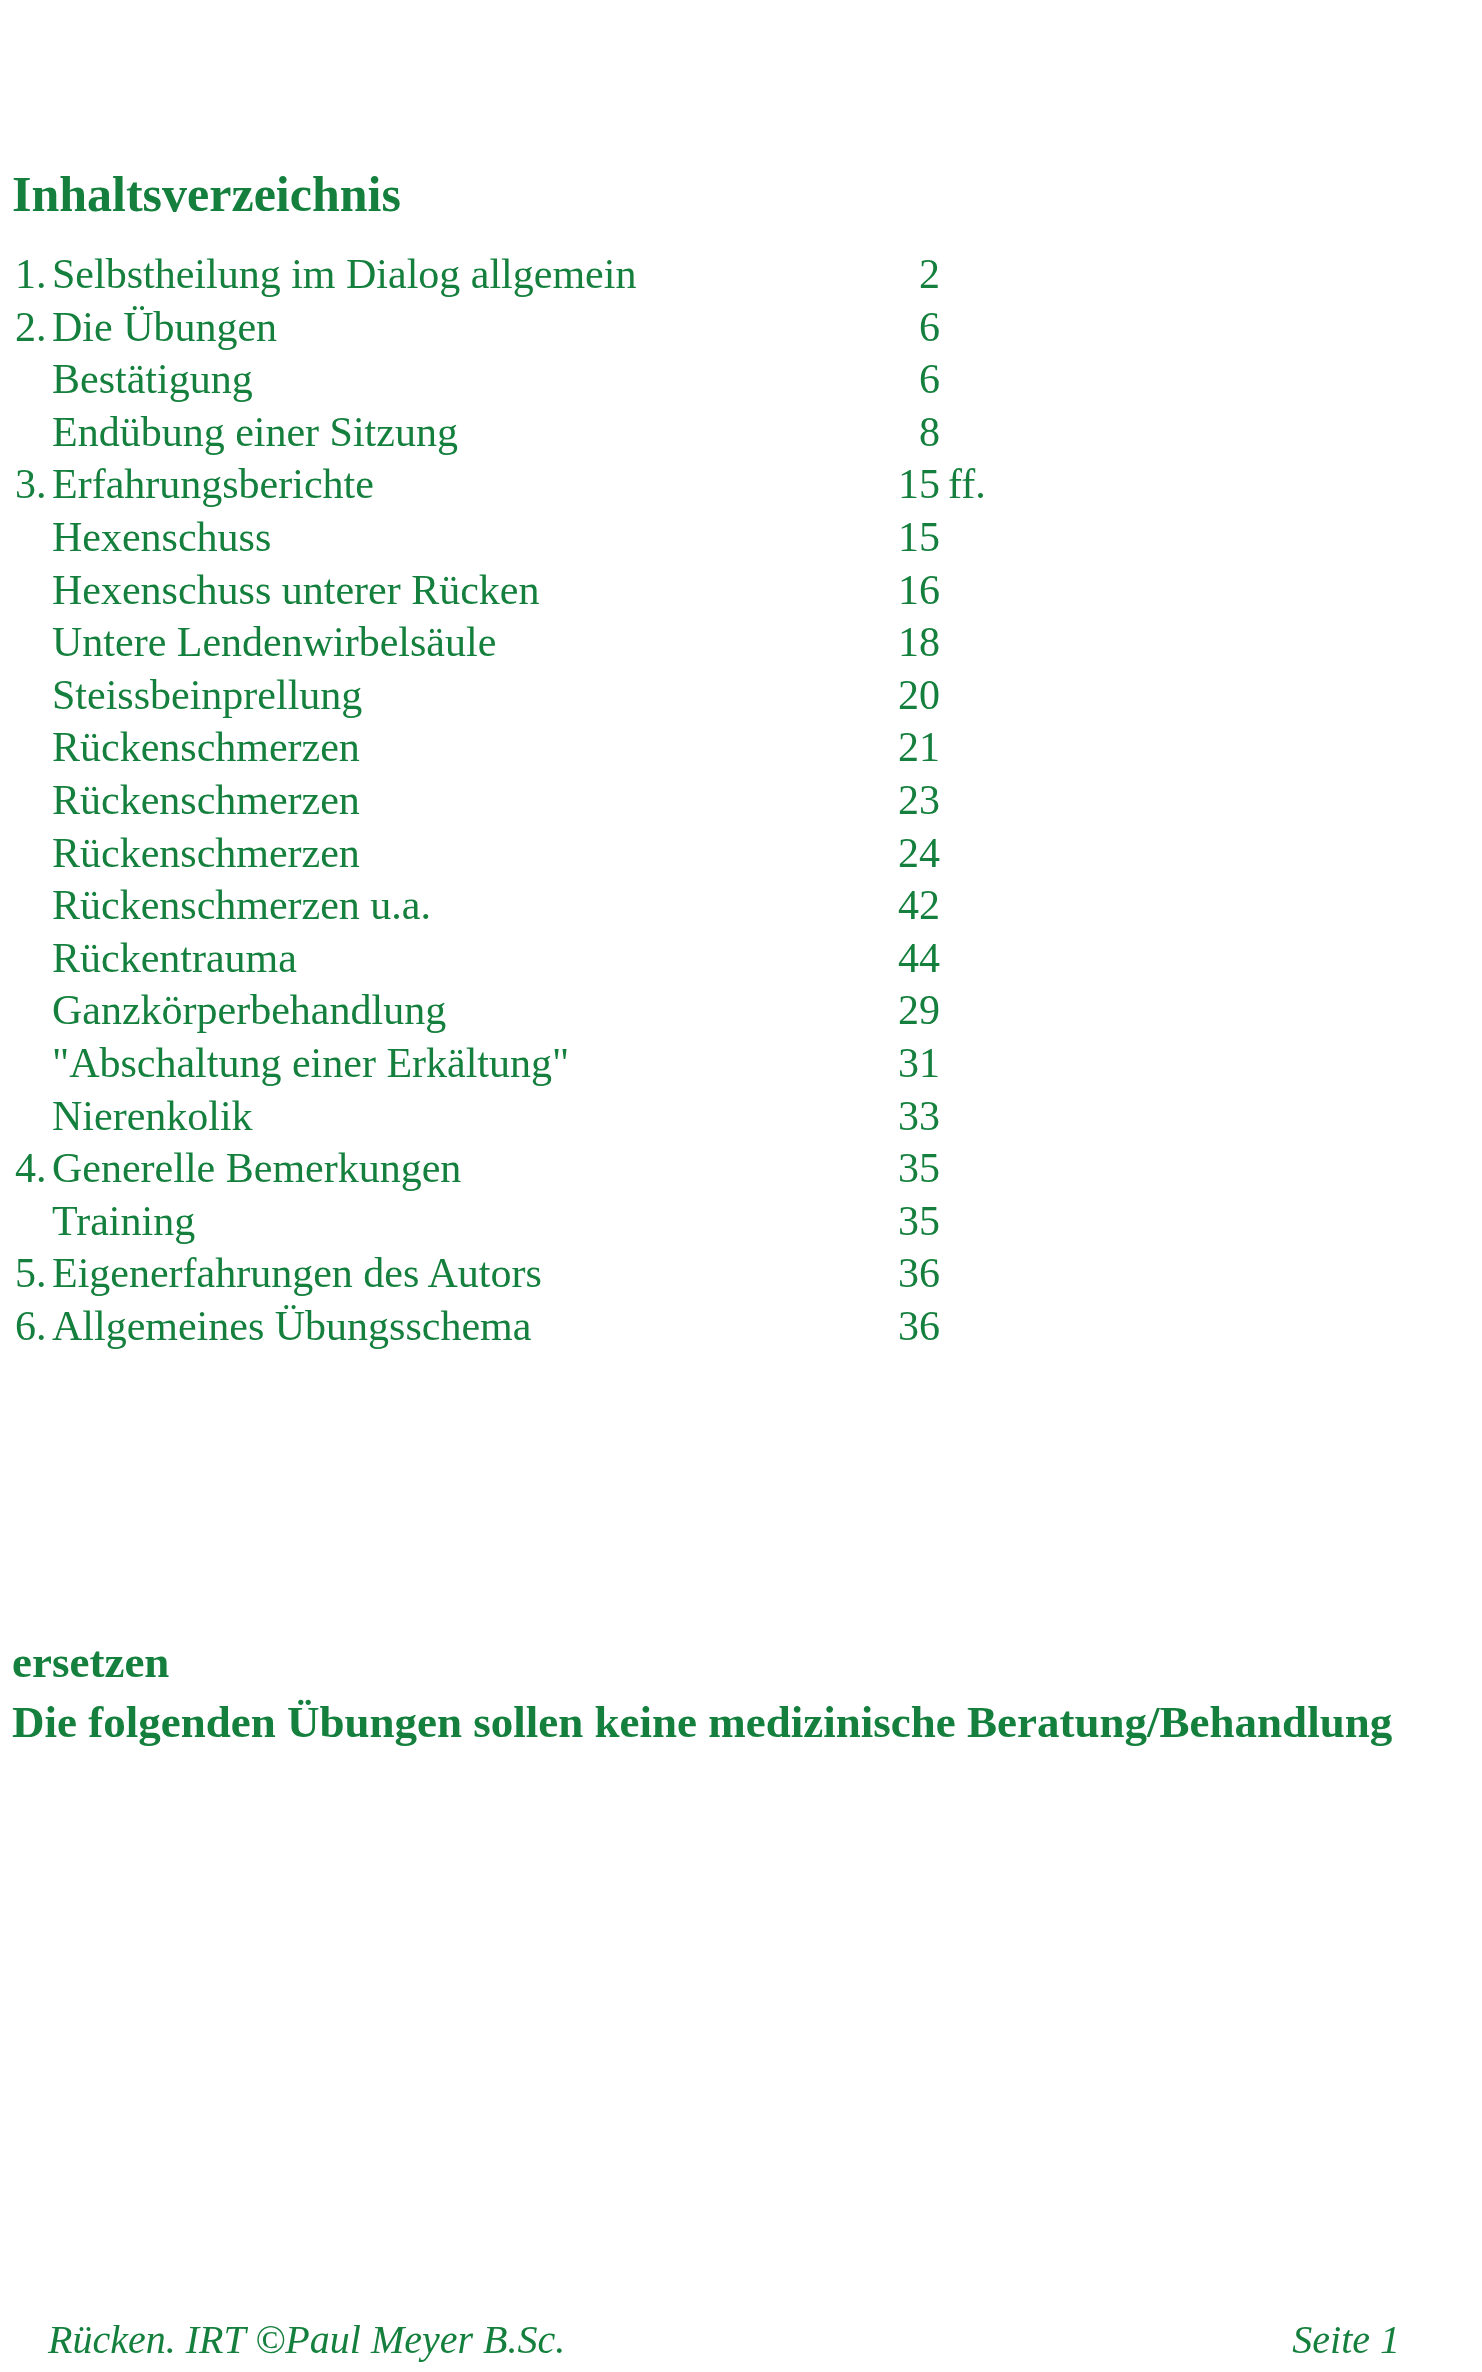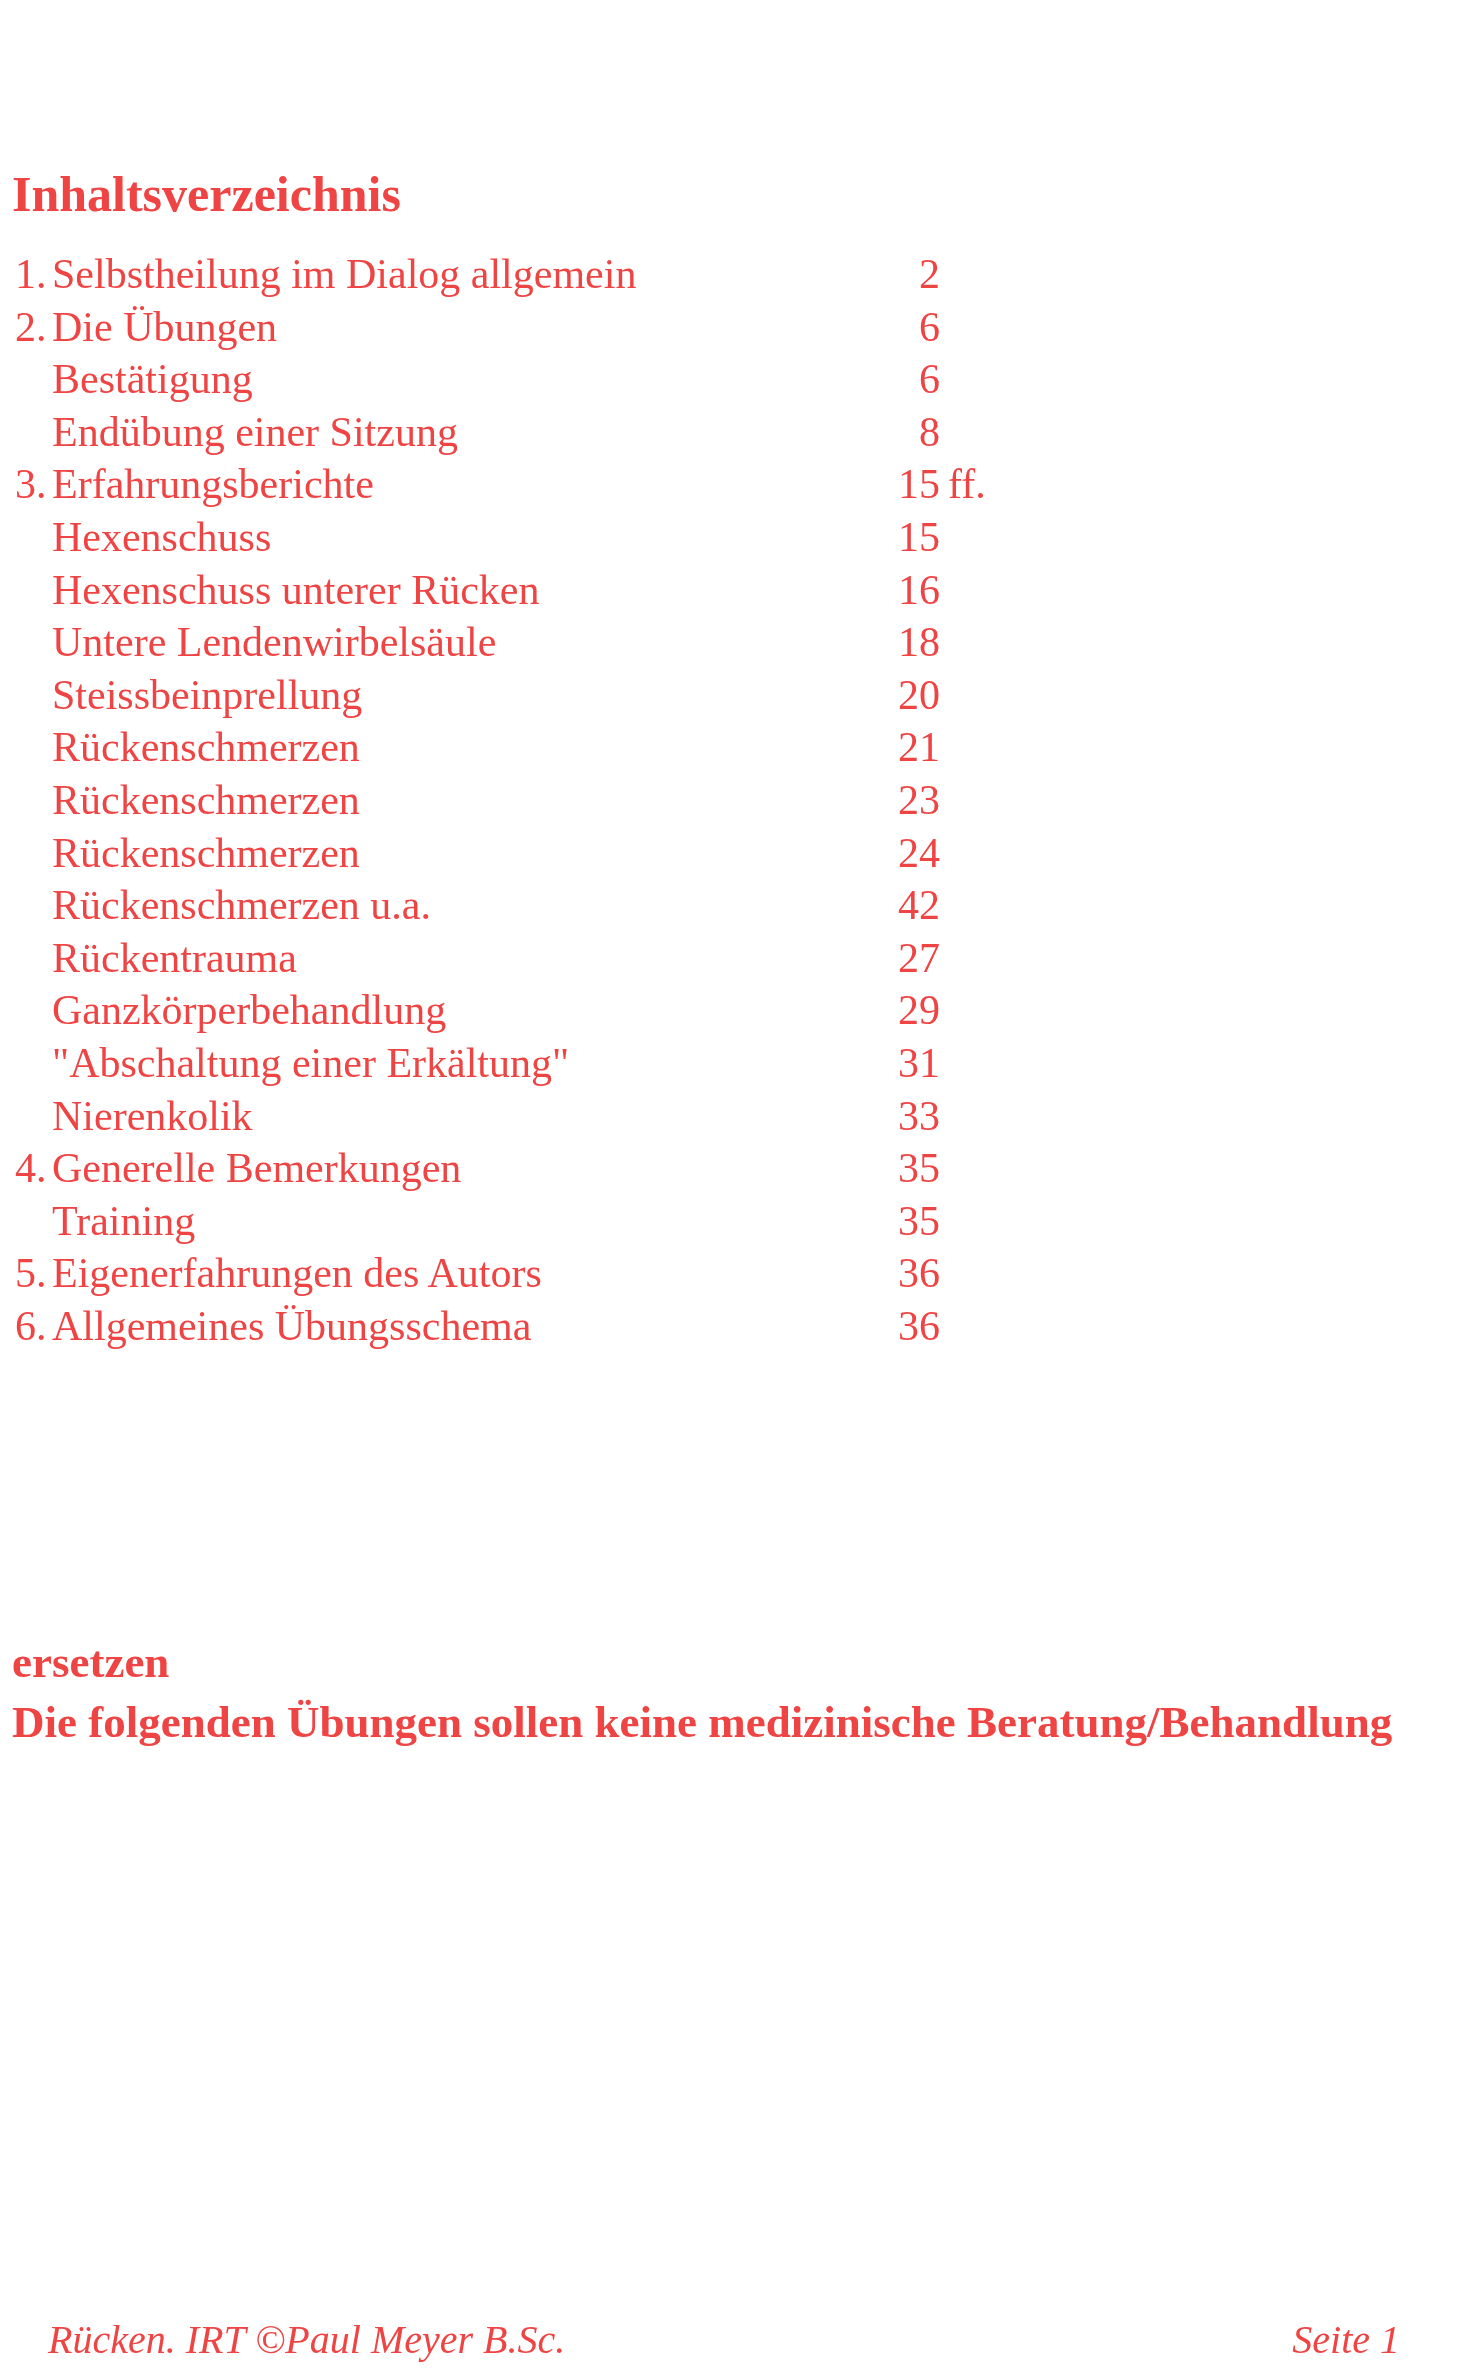--- a/index.html
+++ b/index.html
@@ -5,21 +5,21 @@
   html, body {
     margin: 0;
     padding: 0;
     background: #ffffff;
   }
   .page {
     position: relative;
     width: 1482px;
     height: 2372px;
     background: #ffffff;
-    color: #ef4444;
+    color: #15803d;
     font-family: "Liberation Serif", "DejaVu Serif", serif;
     overflow: hidden;
   }
   .doc-title {
     position: absolute;
     left: 12px;
     top: 133px;
     font-size: 50px;
     font-weight: bold;
     line-height: 55px;
@@ -99,21 +99,21 @@
       <div class="toc-row"><span class="toc-prefix"></span><span class="toc-label">Endübung einer Sitzung</span><span class="toc-page">8</span></div>
       <div class="toc-row"><span class="toc-prefix">3.</span><span class="toc-label">Erfahrungsberichte</span><span class="toc-page">15</span><span class="toc-suffix">ff.</span></div>
       <div class="toc-row"><span class="toc-prefix"></span><span class="toc-label">Hexenschuss</span><span class="toc-page">15</span></div>
       <div class="toc-row"><span class="toc-prefix"></span><span class="toc-label">Hexenschuss unterer Rücken</span><span class="toc-page">16</span></div>
       <div class="toc-row"><span class="toc-prefix"></span><span class="toc-label">Untere Lendenwirbelsäule</span><span class="toc-page">18</span></div>
       <div class="toc-row"><span class="toc-prefix"></span><span class="toc-label">Steissbeinprellung</span><span class="toc-page">20</span></div>
       <div class="toc-row"><span class="toc-prefix"></span><span class="toc-label">Rückenschmerzen</span><span class="toc-page">21</span></div>
       <div class="toc-row"><span class="toc-prefix"></span><span class="toc-label">Rückenschmerzen</span><span class="toc-page">23</span></div>
       <div class="toc-row"><span class="toc-prefix"></span><span class="toc-label">Rückenschmerzen</span><span class="toc-page">24</span></div>
       <div class="toc-row"><span class="toc-prefix"></span><span class="toc-label">Rückenschmerzen u.a.</span><span class="toc-page">42</span></div>
-      <div class="toc-row"><span class="toc-prefix"></span><span class="toc-label">Rückentrauma</span><span class="toc-page">27</span></div>
+      <div class="toc-row"><span class="toc-prefix"></span><span class="toc-label">Rückentrauma</span><span class="toc-page">44</span></div>
       <div class="toc-row"><span class="toc-prefix"></span><span class="toc-label">Ganzkörperbehandlung</span><span class="toc-page">29</span></div>
       <div class="toc-row"><span class="toc-prefix"></span><span class="toc-label">"Abschaltung einer Erkältung"</span><span class="toc-page">31</span></div>
       <div class="toc-row"><span class="toc-prefix"></span><span class="toc-label">Nierenkolik</span><span class="toc-page">33</span></div>
       <div class="toc-row"><span class="toc-prefix">4.</span><span class="toc-label">Generelle Bemerkungen</span><span class="toc-page">35</span></div>
       <div class="toc-row"><span class="toc-prefix"></span><span class="toc-label">Training</span><span class="toc-page">35</span></div>
       <div class="toc-row"><span class="toc-prefix">5.</span><span class="toc-label">Eigenerfahrungen des Autors</span><span class="toc-page">36</span></div>
       <div class="toc-row"><span class="toc-prefix">6.</span><span class="toc-label">Allgemeines Übungsschema</span><span class="toc-page">36</span></div>
     </div>
 
   <div class="notice">

